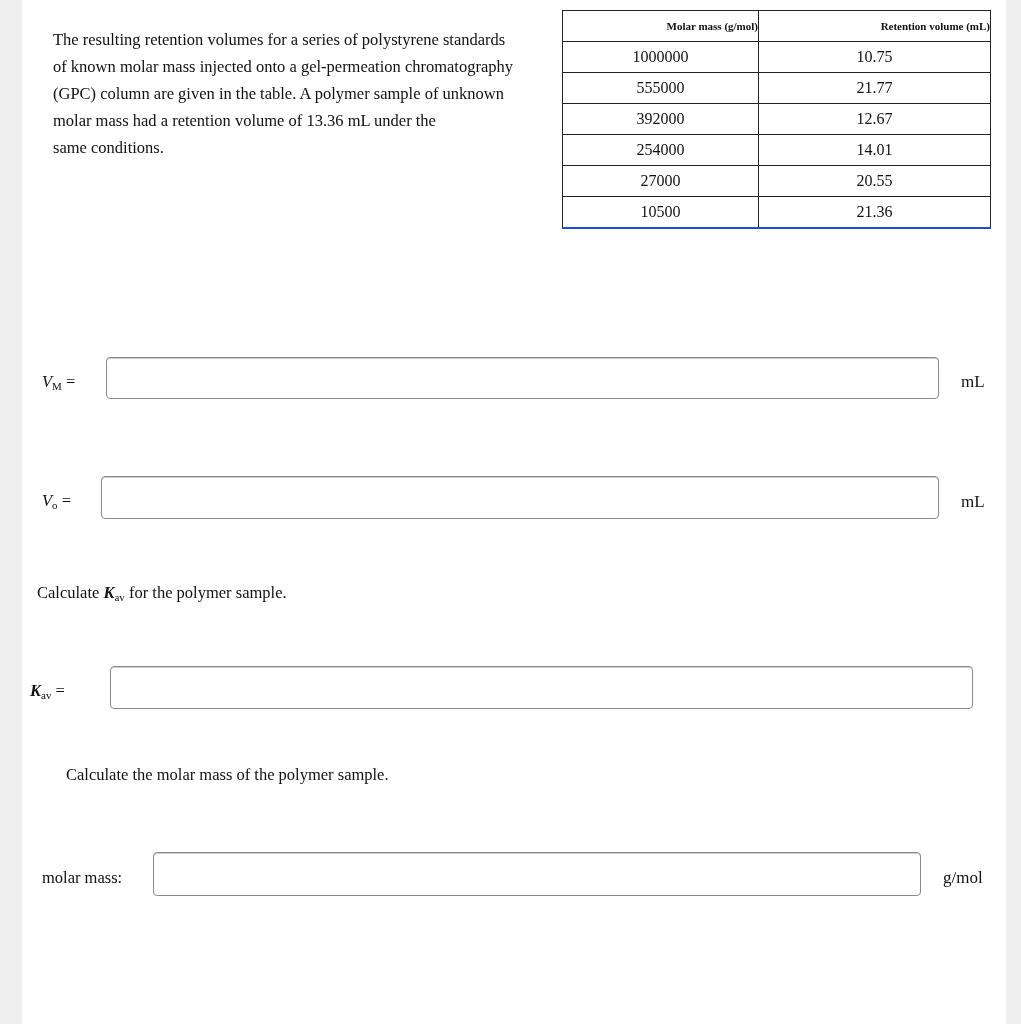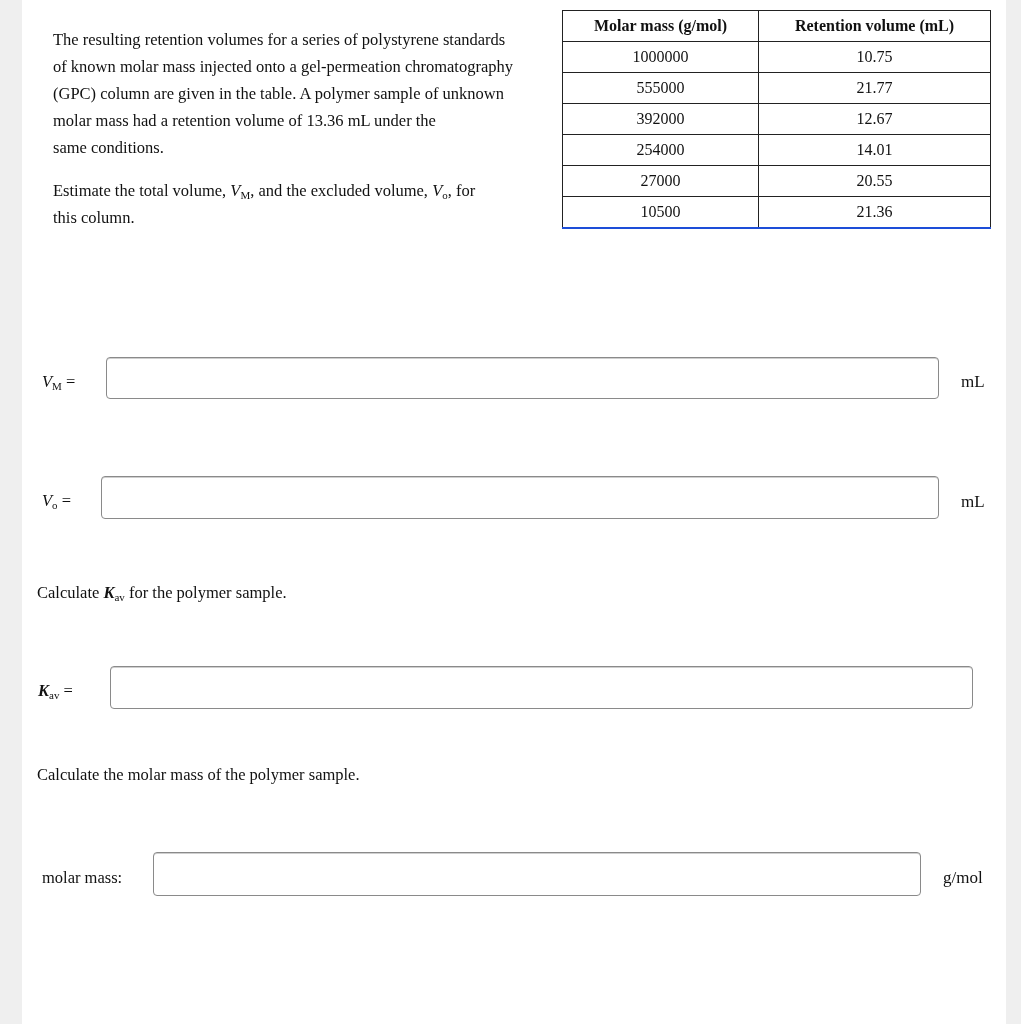--- a/index.html
+++ b/index.html
@@ -21,21 +21,21 @@
     .intro p.q { margin-top: 10px; }
     i.v { font-style: italic; }
     sub { font-size: 11px; vertical-align: -3px; line-height: 0; }
     table.data {
       position: absolute; left: 562px; top: 10px; width: 429px;
       border-collapse: collapse; font-size: 16px;
     }
     table.data th, table.data td {
       border: 1px solid #222; text-align: center; height: 30px; padding: 0;
     }
-    table.data th { font-weight: bold; font-size: 16px; }
+    table.data th { font-weight: bold; font-size: 11px; text-align: right; }
     table.data th:first-child, table.data td:first-child { width: 195px; }
     table.data tr:last-child td { border-bottom: 2px solid #1d4ed8; }
     .row-label {
       position: absolute; font-size: 16.5px; line-height: 20px;
     }
     .ans {
       position: absolute; height: 40px; box-sizing: border-box;
       border: 1px solid #8a8a8a; border-radius: 4px; background: #fff;
       box-shadow: inset 0 1px 0 #cfcfcf;
       padding: 0 8px; font-size: 16px;
@@ -49,24 +49,20 @@
 
 <div class="card"></div>
 
 <div class="intro">
   <p>
     <span>The resulting retention volumes for a series of polystyrene standards</span><br>
     <span>of known molar mass injected onto a gel-permeation chromatography</span><br>
     <span>(GPC) column are given in the table. A polymer sample of unknown</span><br>
     <span>molar mass had a retention volume of 13.36 mL under the</span><br>
     <span>same conditions.</span>
-  </p>
-  <p class="q">
-    <span>Estimate the total volume, </span><i class="v">V</i><sub>M</sub><span>, and the excluded volume, </span><i class="v">V</i><sub>o</sub><span>, for</span><br>
-    <span>this column.</span>
   </p>
 </div>
 
 <table class="data">
   <thead>
     <tr>
       <th>Molar mass (g/mol)</th>
       <th>Retention volume (mL)</th>
     </tr>
   </thead>
@@ -109,23 +105,23 @@
   <i class="v">V</i><sub>o</sub>
   <span>=</span>
 </div>
 <input class="ans" type="text" style="left: 101px; top: 476px; width: 838px; height: 43px;" value="">
 <span class="unit" style="left:961px; top:492px;">mL</span>
 
 <div class="prompt" style="top:576px;margin-top:7px;">
   <span>Calculate </span><b><i class="v">K</i></b><sub>av</sub><span> for the polymer sample.</span>
 </div>
 
-<div class="row-label" style="left:38px; top:681px;">
+<div class="row-label" style="left:30px; top:681px;">
   <b><i class="v">K</i></b><sub>av</sub>
   <span>=</span>
 </div>
 <input class="ans" type="text" style="left: 110px; top: 666px; width: 863px; height: 43px;" value="">
 
-<div class="prompt" style="top:765px;">Calculate the molar mass of the polymer sample.</div>
+<div class="prompt" style="top:765px;margin-left:29px;">Calculate the molar mass of the polymer sample.</div>
 
 <span class="row-label" style="left:42px; top:868px;">molar mass:</span>
 <input class="ans" type="text" style="left: 153px; top: 852px; width: 768px; height: 44px;" value="">
 <span class="unit" style="left:943px; top:868px;">g/mol</span>
 
 </body></html>

